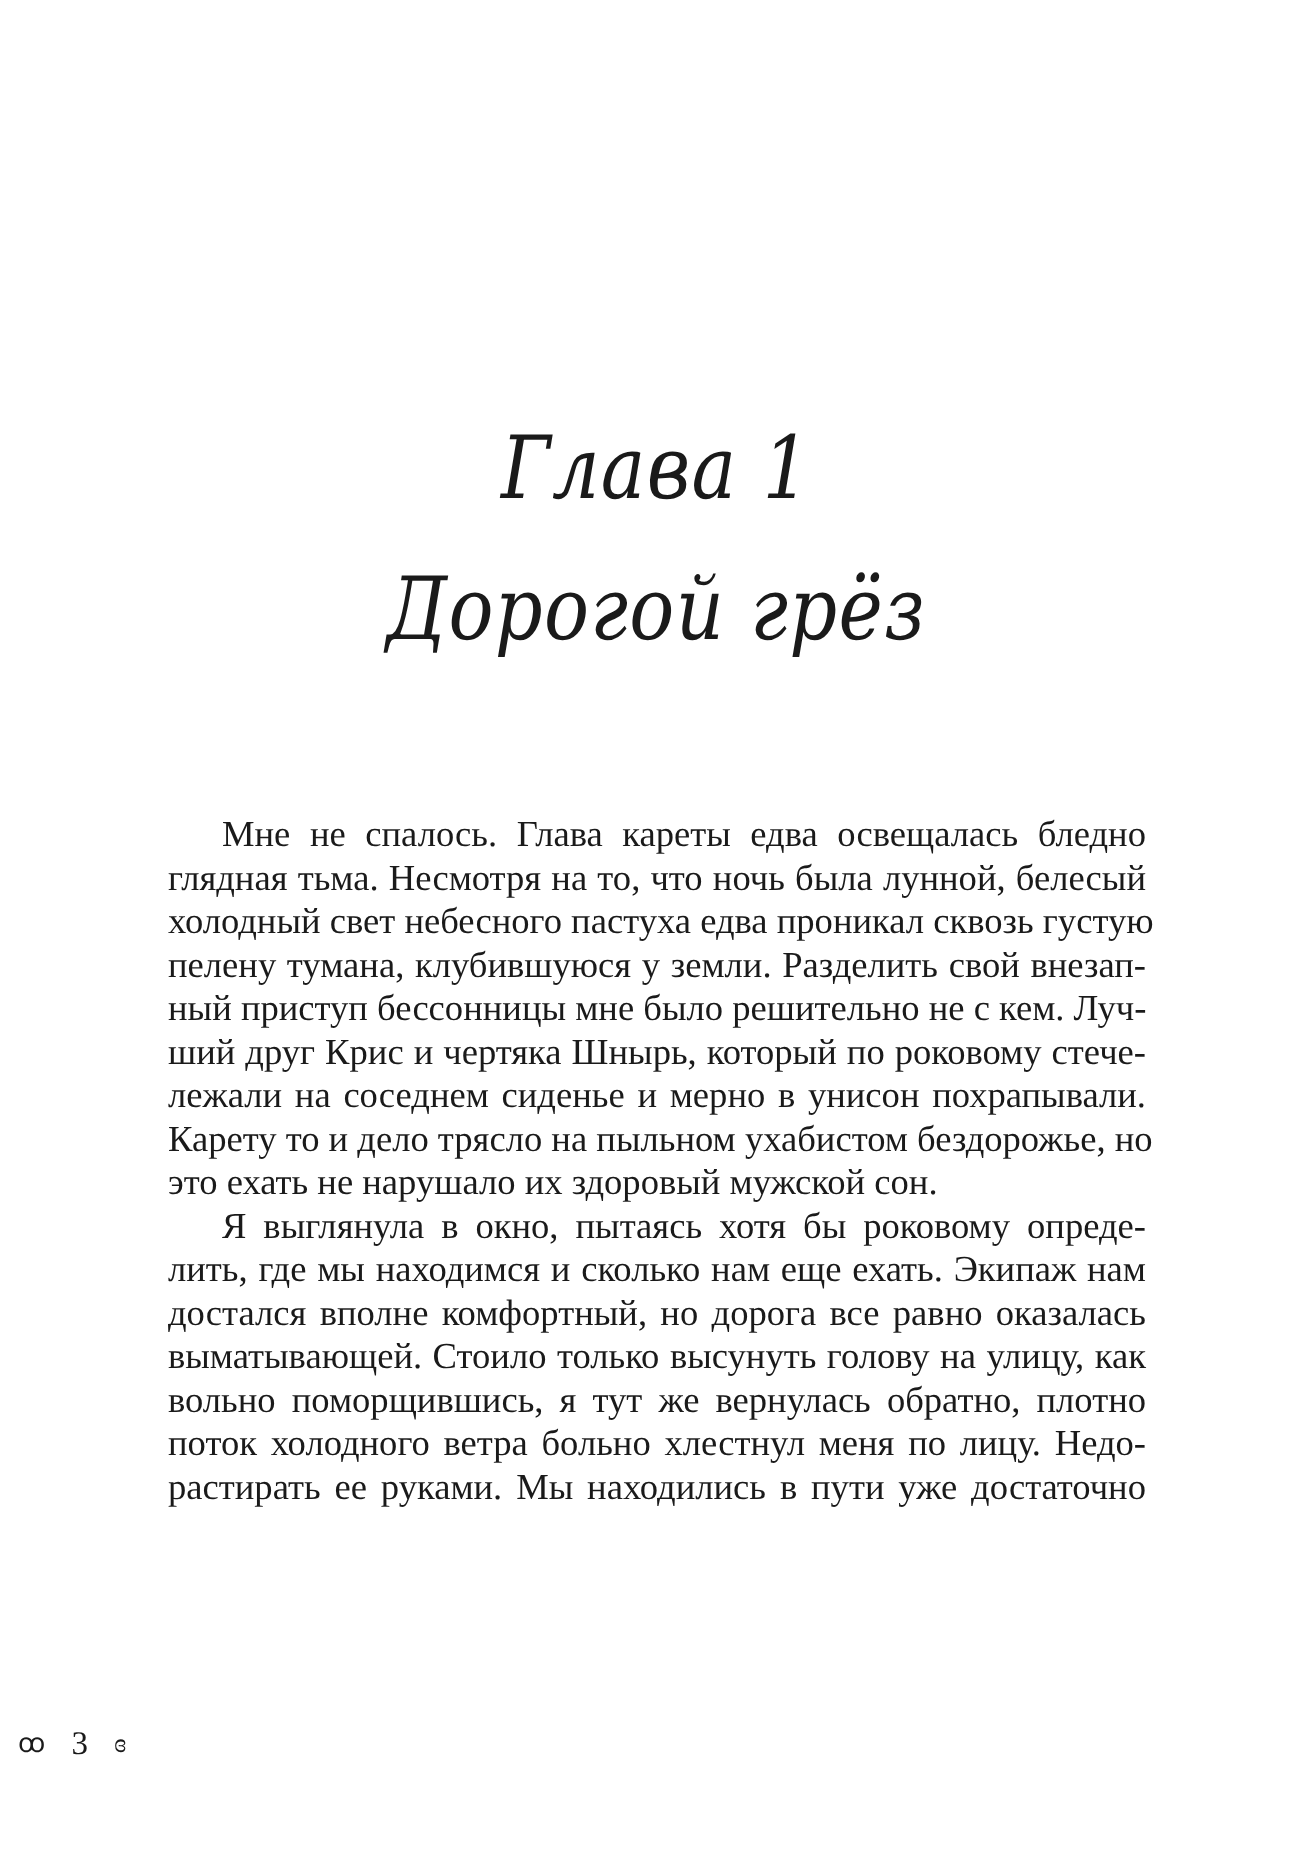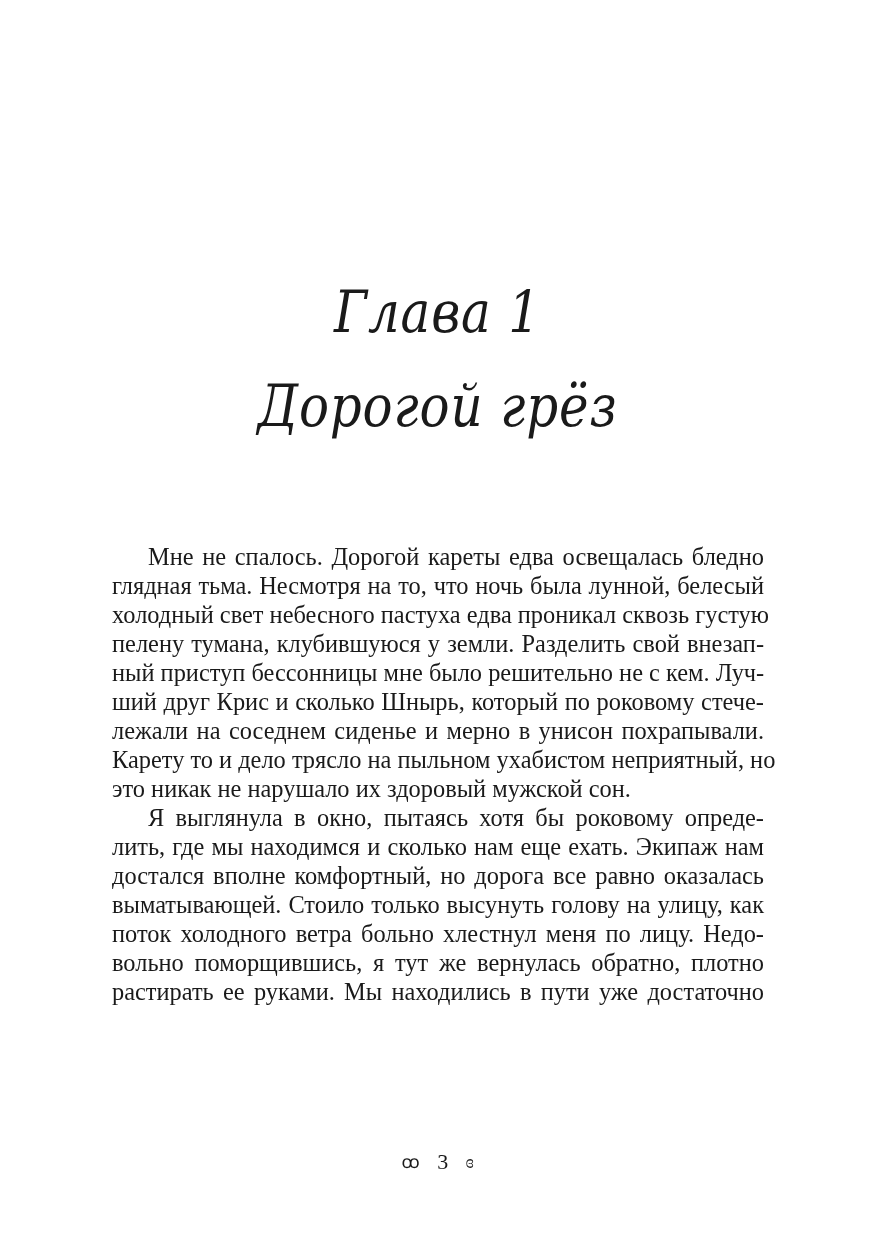--- a/index.html
+++ b/index.html
@@ -59,21 +59,21 @@
       text-align-last: left;
     }
     .line.indent {
       padding-left: 36px;
     }
     .folio {
       position: absolute;
       left: 0;
       width: 875px;
       top: 1148px;
-      text-align: center;
+      text-align: left;
       font-family: "Liberation Serif", serif;
       font-size: 22px;
       line-height: 28px;
       color: #1a1a1a;
     }
     .folio .orn {
       display: inline-block;
       font-size: 18px;
       margin: 0 12px;
       vertical-align: 1px;
@@ -84,38 +84,38 @@
 
 <div class="page">
 
   <div class="chapter-heading chapter-number">Глава 1</div>
 
   <div class="chapter-heading chapter-title">Дорогой грёз</div>
 
   <div class="body-text">
 
     <div>
-      <span class="line indent">Мне не спалось. Дорогой кареты едва освещалась бледно</span>
+      <span class="line indent">Мне не спалось. Глава кареты едва освещалась бледно</span>
       <span class="line">глядная тьма. Несмотря на то, что ночь была лунной, белесый</span>
       <span class="line">холодный свет небесного пастуха едва проникал сквозь густую</span>
       <span class="line">пелену тумана, клубившуюся у земли. Разделить свой внезап-</span>
       <span class="line">ный приступ бессонницы мне было решительно не с кем. Луч-</span>
-      <span class="line">ший друг Крис и сколько Шнырь, который по роковому стече-</span>
+      <span class="line">ший друг Крис и чертяка Шнырь, который по роковому стече-</span>
       <span class="line">лежали на соседнем сиденье и мерно в унисон похрапывали.</span>
-      <span class="line">Карету то и дело трясло на пыльном ухабистом неприятный, но</span>
-      <span class="line last">это никак не нарушало их здоровый мужской сон.</span>
+      <span class="line">Карету то и дело трясло на пыльном ухабистом бездорожье, но</span>
+      <span class="line last">это ехать не нарушало их здоровый мужской сон.</span>
     </div>
 
     <div>
       <span class="line indent">Я выглянула в окно, пытаясь хотя бы роковому опреде-</span>
       <span class="line">лить, где мы находимся и сколько нам еще ехать. Экипаж нам</span>
       <span class="line">достался вполне комфортный, но дорога все равно оказалась</span>
       <span class="line">выматывающей. Стоило только высунуть голову на улицу, как</span>
+      <span class="line">вольно поморщившись, я тут же вернулась обратно, плотно</span>
       <span class="line">поток холодного ветра больно хлестнул меня по лицу. Недо-</span>
-      <span class="line">вольно поморщившись, я тут же вернулась обратно, плотно</span>
       <span class="line">растирать ее руками. Мы находились в пути уже достаточно</span>
     </div>
   </div>
 
   <div class="folio">
     <span class="orn">ꝏ</span>
     <span>3</span>
     <span class="orn">ɞ</span>
   </div>
 

